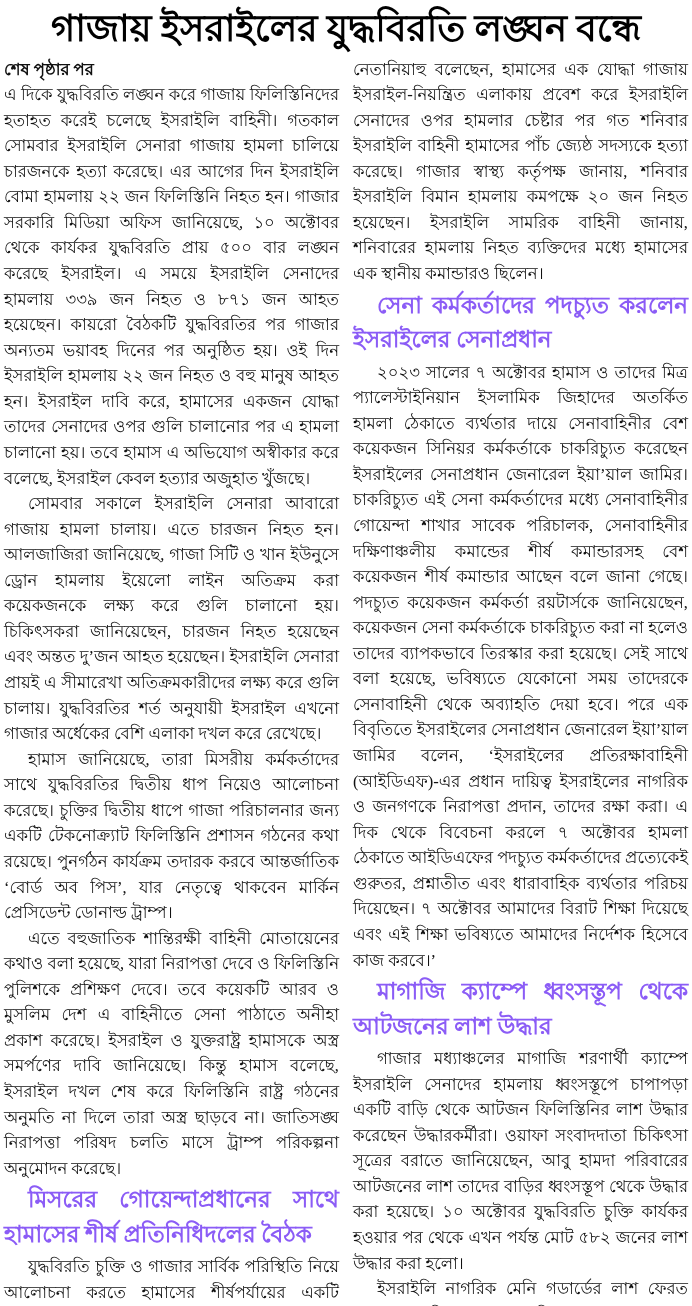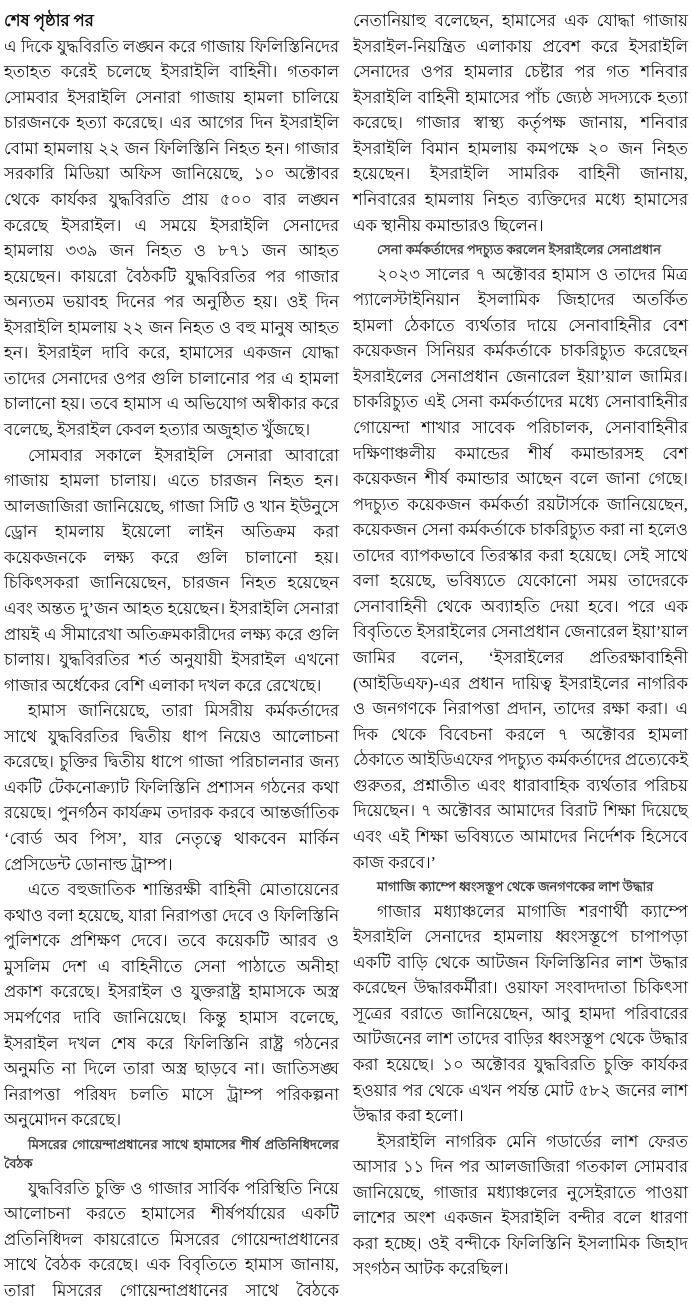--- a/index.html
+++ b/index.html
@@ -48,44 +48,45 @@
   .column p.paragraph.noindent {
     text-indent: 0;
   }
   .column p.lead {
     margin: 0;
     font-weight: 700;
     text-indent: 0;
   }
   .column h3.subhead {
     margin: 2px 0 2px 0;
-    font-size: 13px;
+    font-size: 23px;
     line-height: 1.5;
     font-weight: 700;
     text-indent: 24px;
-    color: #404040;
+    color: #8b5cf6;
   }
 </style>
 </head>
 <body>
 
 <div class="page">
+  <h1 class="headline">গাজায় ইসরাইলের যুদ্ধবিরতি লঙ্ঘন বন্ধে</h1>
 
   <div class="columns">
     <div class="column">
         <p class="lead">শেষ পৃষ্ঠার পর</p>
         <p class="paragraph noindent">এ দিকে যুদ্ধবিরতি লঙ্ঘন করে গাজায় ফিলিস্তিনিদের হতাহত করেই চলেছে  ইসরাইলি বাহিনী। গতকাল সোমবার ইসরাইলি সেনারা গাজায় হামলা চালিয়ে চারজনকে হত্যা করেছে। এর আগের দিন ইসরাইলি বোমা হামলায় ২২ জন ফিলিস্তিনি নিহত হন। গাজার সরকারি মিডিয়া অফিস জানিয়েছে, ১০ অক্টোবর থেকে কার্যকর যুদ্ধবিরতি প্রায় ৫০০ বার লঙ্ঘন করেছে ইসরাইল। এ সময়ে ইসরাইলি সেনাদের হামলায় ৩৩৯ জন নিহত ও ৮৭১ জন আহত হয়েছেন। কায়রো বৈঠকটি যুদ্ধবিরতির পর গাজার অন্যতম ভয়াবহ দিনের পর অনুষ্ঠিত হয়। ওই দিন ইসরাইলি হামলায় ২২ জন নিহত ও বহু মানুষ আহত হন। ইসরাইল দাবি করে, হামাসের একজন যোদ্ধা তাদের সেনাদের ওপর গুলি চালানোর পর এ হামলা চালানো হয়। তবে হামাস এ অভিযোগ অস্বীকার করে বলেছে, ইসরাইল কেবল হত্যার অজুহাত খুঁজছে।</p>
         <p class="paragraph">সোমবার সকালে ইসরাইলি সেনারা আবারো গাজায় হামলা চালায়। এতে চারজন নিহত হন। আলজাজিরা জানিয়েছে, গাজা সিটি ও খান ইউনুসে ড্রোন হামলায় ইয়েলো লাইন অতিক্রম করা কয়েকজনকে লক্ষ্য করে গুলি চালানো হয়। চিকিৎসকরা জানিয়েছেন, চারজন নিহত হয়েছেন এবং অন্তত দু’জন আহত হয়েছেন। ইসরাইলি সেনারা প্রায়ই এ সীমারেখা অতিক্রমকারীদের লক্ষ্য করে গুলি চালায়। যুদ্ধবিরতির শর্ত অনুযায়ী ইসরাইল এখনো গাজার অর্ধেকের বেশি এলাকা দখল করে রেখেছে।</p>
         <p class="paragraph">হামাস জানিয়েছে, তারা মিসরীয় কর্মকর্তাদের সাথে যুদ্ধবিরতির দ্বিতীয় ধাপ নিয়েও আলোচনা করেছে। চুক্তির দ্বিতীয় ধাপে গাজা পরিচালনার জন্য একটি টেকনোক্র্যাট ফিলিস্তিনি প্রশাসন গঠনের কথা রয়েছে। পুনর্গঠন কার্যক্রম তদারক করবে আন্তর্জাতিক ‘বোর্ড অব পিস’, যার নেতৃত্বে থাকবেন মার্কিন প্রেসিডেন্ট ডোনাল্ড ট্রাম্প।</p>
         <p class="paragraph">এতে বহুজাতিক শান্তিরক্ষী বাহিনী মোতায়েনের কথাও বলা হয়েছে, যারা নিরাপত্তা দেবে ও ফিলিস্তিনি পুলিশকে প্রশিক্ষণ দেবে। তবে কয়েকটি আরব ও মুসলিম দেশ এ বাহিনীতে সেনা পাঠাতে অনীহা প্রকাশ করেছে। ইসরাইল ও যুক্তরাষ্ট্র হামাসকে অস্ত্র সমর্পণের দাবি জানিয়েছে। কিন্তু হামাস বলেছে, ইসরাইল দখল শেষ করে ফিলিস্তিনি রাষ্ট্র গঠনের অনুমতি না দিলে তারা অস্ত্র ছাড়বে না। জাতিসঙ্ঘ নিরাপত্তা পরিষদ চলতি মাসে ট্রাম্প পরিকল্পনা অনুমোদন করেছে।</p>
         <h3 class="subhead">মিসরের গোয়েন্দাপ্রধানের সাথে হামাসের শীর্ষ প্রতিনিধিদলের বৈঠক</h3>
         <p class="paragraph">যুদ্ধবিরতি চুক্তি ও গাজার সার্বিক পরিস্থিতি নিয়ে আলোচনা করতে হামাসের শীর্ষপর্যায়ের একটি প্রতিনিধিদল কায়রোতে মিসরের গোয়েন্দাপ্রধানের সাথে বৈঠক করেছে। এক বিবৃতিতে হামাস জানায়, তারা মিসরের গোয়েন্দাপ্রধানের সাথে বৈঠকে যুদ্ধবিরতির প্রথম ধাপ বাস্তবায়নে নিজেদের প্রতিশ্রুতি পুনর্ব্যক্ত করেছে। তবে ইসরাইল বারবার চুক্তির শর্ত লঙ্ঘন করায় এটি হুমকির মুখে পড়েছে। হামাসের ওই প্রতিনিধিদলে ছিলেন হামাস নেতা খলিল আল-হায়া। তিনি মধ্যস্থতাকারীদের তত্ত্বাবধানে চুক্তির শর্ত লঙ্ঘনের ঘটনাগুলো বন্ধ এবং এসব ঘটনা নথিবদ্ধ করতে একটি ‘স্পষ্ট ও নির্দিষ্ট প্রক্রিয়া’ ঠিক করার আহ্বান জানান।</p>
       </div>
     <div class="column">
         <p class="paragraph noindent">নেতানিয়াহু বলেছেন, হামাসের এক যোদ্ধা গাজায় ইসরাইল-নিয়ন্ত্রিত এলাকায় প্রবেশ করে ইসরাইলি সেনাদের ওপর হামলার চেষ্টার পর গত শনিবার ইসরাইলি বাহিনী হামাসের পাঁচ জ্যেষ্ঠ সদস্যকে হত্যা করেছে। গাজার স্বাস্থ্য কর্তৃপক্ষ জানায়, শনিবার ইসরাইলি বিমান হামলায় কমপক্ষে ২০ জন নিহত হয়েছেন। ইসরাইলি সামরিক বাহিনী জানায়, শনিবারের হামলায় নিহত ব্যক্তিদের মধ্যে হামাসের এক স্থানীয় কমান্ডারও ছিলেন।</p>
         <h3 class="subhead">সেনা কর্মকর্তাদের পদচ্যুত করলেন ইসরাইলের সেনাপ্রধান</h3>
         <p class="paragraph">২০২৩ সালের ৭ অক্টোবর হামাস ও তাদের মিত্র প্যালেস্টাইনিয়ান ইসলামিক জিহাদের অতর্কিত হামলা ঠেকাতে ব্যর্থতার দায়ে সেনাবাহিনীর বেশ কয়েকজন সিনিয়র কর্মকর্তাকে চাকরিচ্যুত করেছেন ইসরাইলের সেনাপ্রধান জেনারেল ইয়া’য়াল জামির। চাকরিচ্যুত এই সেনা কর্মকর্তাদের মধ্যে সেনাবাহিনীর গোয়েন্দা শাখার সাবেক পরিচালক, সেনাবাহিনীর দক্ষিণাঞ্চলীয় কমান্ডের শীর্ষ কমান্ডারসহ বেশ কয়েকজন শীর্ষ কমান্ডার আছেন বলে জানা গেছে। পদচ্যুত কয়েকজন কর্মকর্তা রয়টার্সকে জানিয়েছেন, কয়েকজন সেনা কর্মকর্তাকে চাকরিচ্যুত করা না হলেও তাদের ব্যাপকভাবে তিরস্কার করা হয়েছে। সেই সাথে বলা হয়েছে, ভবিষ্যতে যেকোনো সময় তাদেরকে সেনাবাহিনী থেকে অব্যাহতি দেয়া হবে। পরে এক বিবৃতিতে ইসরাইলের সেনাপ্রধান জেনারেল ইয়া’য়াল জামির বলেন, ‘ইসরাইলের প্রতিরক্ষাবাহিনী (আইডিএফ)-এর প্রধান দায়িত্ব ইসরাইলের নাগরিক ও জনগণকে নিরাপত্তা প্রদান, তাদের রক্ষা করা। এ দিক থেকে বিবেচনা করলে ৭ অক্টোবর হামলা ঠেকাতে আইডিএফের পদচ্যুত কর্মকর্তাদের প্রত্যেকেই গুরুতর, প্রশ্নাতীত এবং ধারাবাহিক ব্যর্থতার পরিচয় দিয়েছেন। ৭ অক্টোবর আমাদের বিরাট শিক্ষা দিয়েছে এবং এই শিক্ষা ভবিষ্যতে আমাদের নির্দেশক হিসেবে কাজ করবে।’</p>
-        <h3 class="subhead">মাগাজি ক্যাম্পে ধ্বংসস্তূপ থেকে জনগণকের লাশ উদ্ধার</h3>
+        <h3 class="subhead">মাগাজি ক্যাম্পে ধ্বংসস্তূপ থেকে আটজনের লাশ উদ্ধার</h3>
         <p class="paragraph">গাজার মধ্যাঞ্চলের মাগাজি শরণার্থী ক্যাম্পে ইসরাইলি সেনাদের হামলায় ধ্বংসস্তূপে চাপাপড়া একটি বাড়ি থেকে আটজন ফিলিস্তিনির লাশ উদ্ধার করেছেন উদ্ধারকর্মীরা। ওয়াফা সংবাদদাতা চিকিৎসা সূত্রের বরাতে জানিয়েছেন, আবু হামদা পরিবারের আটজনের লাশ তাদের বাড়ির ধ্বংসস্তূপ থেকে উদ্ধার করা হয়েছে। ১০ অক্টোবর যুদ্ধবিরতি চুক্তি কার্যকর হওয়ার পর থেকে এখন পর্যন্ত মোট ৫৮২ জনের লাশ উদ্ধার করা হলো।</p>
         <p class="paragraph">ইসরাইলি নাগরিক মেনি গডার্ডের লাশ ফেরত আসার ১১ দিন পর আলজাজিরা গতকাল সোমবার জানিয়েছে, গাজার মধ্যাঞ্চলের নুসেইরাতে পাওয়া লাশের অংশ একজন ইসরাইলি বন্দীর বলে ধারণা করা হচ্ছে। ওই বন্দীকে ফিলিস্তিনি ইসলামিক জিহাদ সংগঠন আটক করেছিল।</p>
       </div>
   </div>
 </div>
 
 </body></html>

